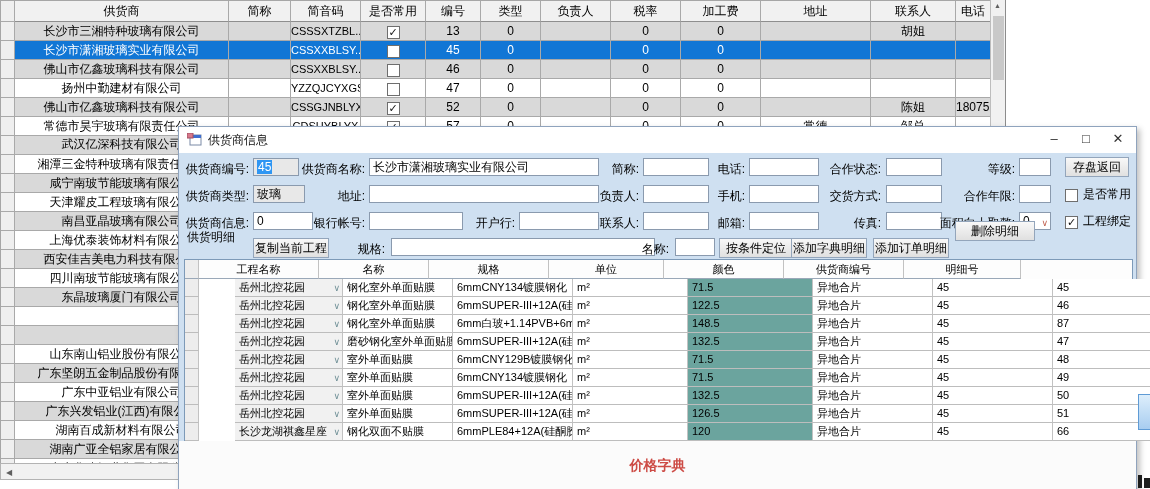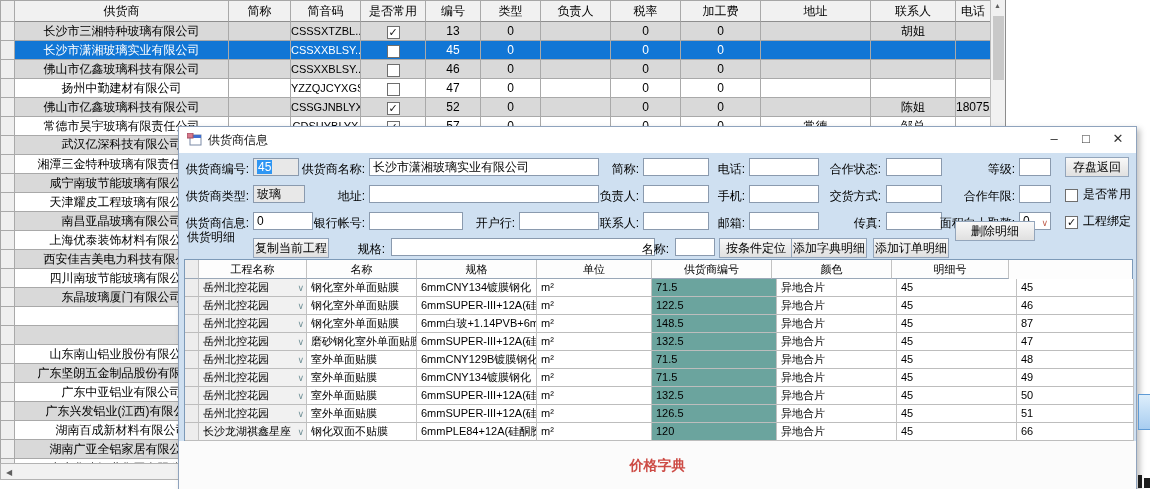--- a/index.html
+++ b/index.html
@@ -49,21 +49,21 @@
   .combo-arrow{position:absolute;right:2px;top:2px;font-size:9px;color:#c0614f;}
   .section-lbl{position:absolute;font-size:12px;}
   
   .d-grid{position:absolute;left:5px;top:132px;width:949px;border:1px solid #7d9ab8;box-sizing:border-box;background:#fff;}
   .d-header{display:flex;height:19px;background:#fdfdfd;}
   .d-header .d-cell{text-align:center;line-height:18px;background:#fdfdfd;border-bottom:1px solid #9aa8b8;padding-left:0;}
   .d-row{display:flex;height:18px;background:#fff;}
   .d-cell{box-sizing:border-box;flex:none;border-right:1px solid #c2c2c2;border-bottom:1px solid #bdbdbd;
     font-size:11px;line-height:17px;padding-left:4px;text-align:left;white-space:nowrap;overflow:hidden;background:#fff;}
   .d-cell.stub{width:14px;background:#ededed;padding-left:0;}
-  .d-cell.combo{background:#f1f1f1;position:relative;padding-right:14px;}
+  .d-cell.combo{background:#f1f1f1;position:relative;padding-right:14px;margin-left:36px;}
   .d-cell.combo .carr{position:absolute;right:2px;top:1px;font-size:9px;color:#6e8f96;}
   .d-cell.price{background:var(--teal);}
   .footer-strip{position:absolute;left:0;right:0;top:314px;bottom:0;background:#fbfbfb;}
   .price-dict{margin-top:16px;text-align:center;font-size:14px;font-weight:bold;color:var(--red);}
   
   .art-blue{position:absolute;left:1138px;top:394px;width:12px;height:36px;z-index:11;
     background:linear-gradient(180deg,#ddeefb,#a8cdf0);border:1px solid #5f9bd5;border-right:none;box-sizing:border-box;}
   .art-dark{position:absolute;left:1137px;top:471px;width:13px;height:18px;z-index:11;}
   .art-dark .m1{position:absolute;left:1px;top:4px;width:4px;height:13px;background:#1c1c1c;}
   .art-dark .m2{position:absolute;left:7px;top:7px;width:6px;height:10px;background:#1c1c1c;}
@@ -533,26 +533,26 @@
   <div class="lbl" style="left:454px;top:114px;width:36px">名称:</div>
   <div class="ipt" style="left:496px;top:111px;width:40px"></div>
   <div class="btn" style="left:540px;top:111px;width:74px">按条件定位</div>
   <div class="btn" style="left:612px;top:111px;width:76px">添加字典明细</div>
   <div class="btn" style="left:694px;top:111px;width:76px">添加订单明细</div>
   <div class="btn" style="left:776px;top:94px;width:80px">删除明细</div>
 
   <div class="d-grid">
     <div class="d-header">
         <div class="d-cell stub" style="width: 14px;"></div>
-        <div class="d-cell" style="width: 108px;">工程名称</div>
+        <div class="d-cell" style="width: 120px;">工程名称</div>
         <div class="d-cell" style="width: 110px;">名称</div>
         <div class="d-cell" style="width: 120px;">规格</div>
         <div class="d-cell" style="width: 115px;">单位</div>
+        <div class="d-cell" style="width: 120px;">颜色</div>
         <div class="d-cell" style="width: 120px;">供货商编号</div>
-        <div class="d-cell" style="width: 120px;">颜色</div>
         <div class="d-cell" style="width: 117px;">明细号</div>
       </div>
     <div class="d-rows">
         <div class="d-row">
           <div class="d-cell stub" style="width: 14px;"></div>
           <div class="d-cell combo" style="width: 108px;"><span>岳州北控花园</span><span class="carr">∨</span></div>
           <div class="d-cell" style="width: 110px;">钢化室外单面贴膜</div>
           <div class="d-cell" style="width: 120px;">6mmCNY134镀膜钢化</div>
           <div class="d-cell" style="width: 115px;">m²</div>
           <div class="d-cell price" style="width: 125px;">71.5</div>

